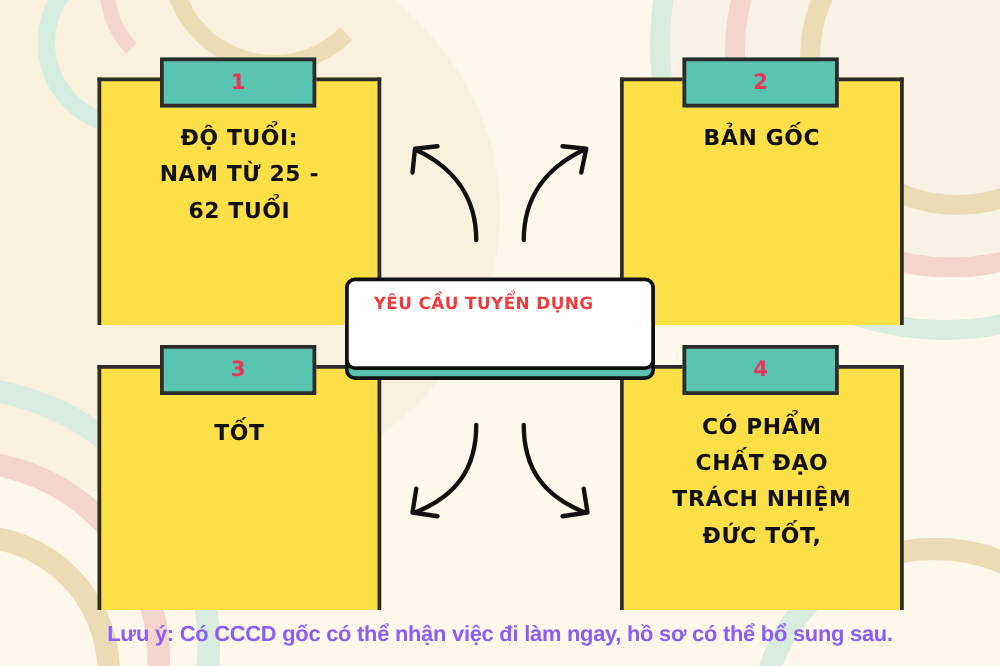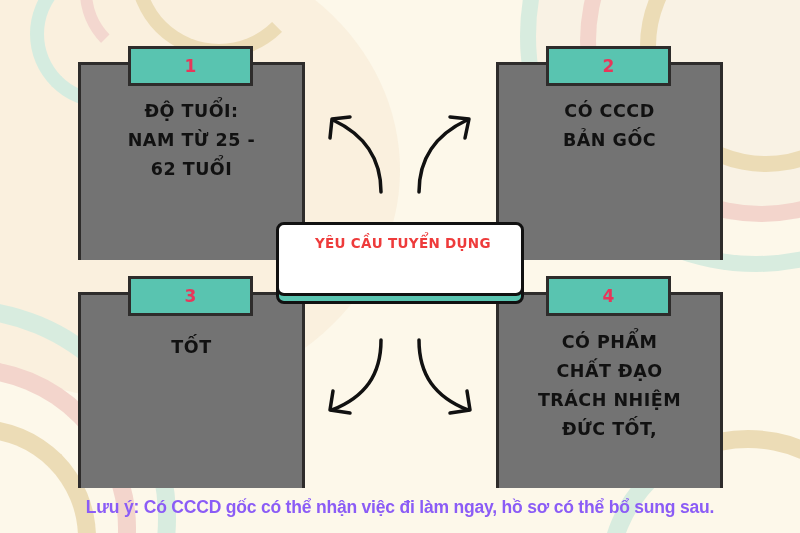--- a/index.html
+++ b/index.html
@@ -1,26 +1,26 @@
 <!DOCTYPE html>
 <html><head>
 <meta charset="utf-8">
 <style>
   html,body{margin:0;padding:0;}
   body{width:800px;height:533px;overflow:hidden;position:relative;background:#fdf8ea;font-family:"DejaVu Sans","Liberation Sans",sans-serif;}
   .bg{position:absolute;inset:0;overflow:hidden;}
   .blob{position:absolute;border-radius:50%;}
   .arc{position:absolute;border-radius:50%;border-style:solid;border-color:transparent;}
-  .card{position:absolute;background:#737373;border:3px solid #2e2c2b;border-bottom:none;box-sizing:border-box;}
+  .card{position:absolute;background:#fde047;border:3px solid #2e2c2b;border-bottom:none;box-sizing:border-box;}
   .tab{position:absolute;background:#59c4b0;border:3px solid #2e2c2b;box-sizing:border-box;display:flex;align-items:center;justify-content:center;color:#e8365a;font-weight:bold;font-size:17px;}
   .card-text{position:absolute;left:0;right:0;text-align:center;font-weight:bold;color:#111;font-size:17.5px;line-height:29px;letter-spacing:0.5px;}
   .center{position:absolute;left:276px;top:222px;width:248px;height:82px;}
   .center .shadow{position:absolute;left:0;top:8px;width:248px;height:74px;background:#59c4b0;border:3px solid #111;border-radius:8px;box-sizing:border-box;}
   .center .face{position:absolute;left:0;top:0;width:248px;height:74px;background:#fff;border:3px solid #111;border-radius:8px;box-sizing:border-box;}
-  .center-title{position:absolute;left:0;right:0;top:10px;padding-left:36px;text-align:left;color:#ee3b3b;font-weight:bold;font-size:13.5px;letter-spacing:0.3px;}
+  .center-title{position:absolute;left:0;right:0;top:10px;padding-left:20px;text-align:left;color:#ee3b3b;font-weight:bold;font-size:13.5px;letter-spacing:0.3px;}
   .note{position:absolute;left:0;right:0;top:497px;text-align:center;color:#8b5cf6;font-weight:bold;font-size:17.5px;font-family:"Liberation Sans","DejaVu Sans",sans-serif;letter-spacing:-0.2px;}
   svg.arrow{position:absolute;overflow:visible;}
 </style>
 </head>
 <body>
 
 <div class="bg">
   <div class="blob" style="left:-120px;top:-60px;width:520px;height:460px;background:#f8ecd8;opacity:0.7;"></div>
   <div class="blob" style="left:520px;top:-140px;width:420px;height:360px;background:#f7efe0;opacity:0.6;"></div>
   <div class="arc" style="left:30px;top:-40px;width:120px;height:120px;border-width:14px;border-left-color:#d5ece0;border-bottom-color:#d5ece0;"></div>
@@ -41,21 +41,20 @@
     <div>NAM TỪ 25 -</div>
     <div>62 TUỔI</div>
   </div>
 </div>
 <div class="tab" style="left:128px;top:46px;width:125px;height:40px;">
   <span>1</span>
 </div>
 
 <div class="card" style="left:496px;top:62px;width:227px;height:198px;">
   <div class="card-text" style="top:32px;">
-    <div>CÓ CCCD</div>
     <div>BẢN GỐC</div>
   </div>
 </div>
 <div class="tab" style="left:546px;top:46px;width:125px;height:40px;">
   <span>2</span>
 </div>
 
 <div class="card" style="left:78px;top:292px;width:227px;height:196px;">
   <div class="card-text" style="top:38px;">
     <div>TỐT</div>

